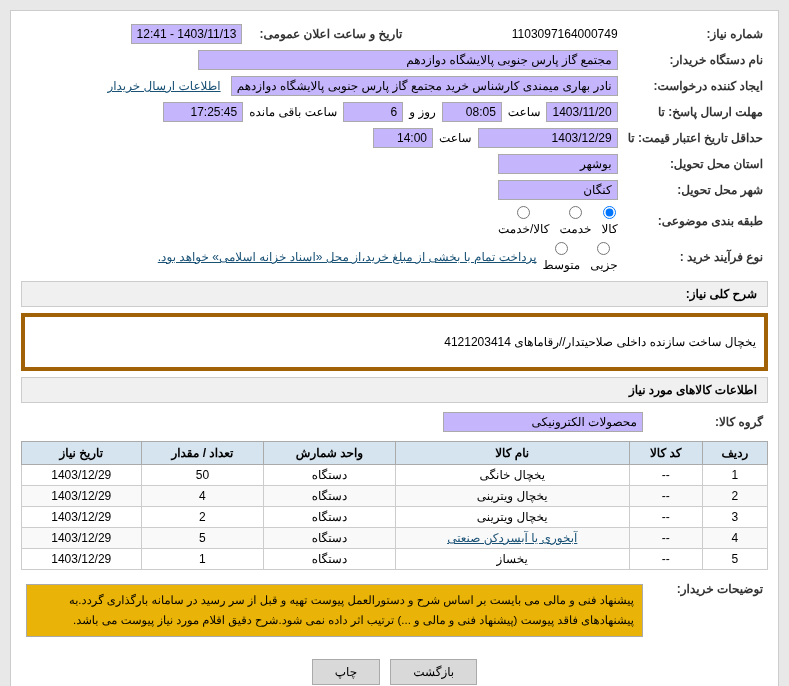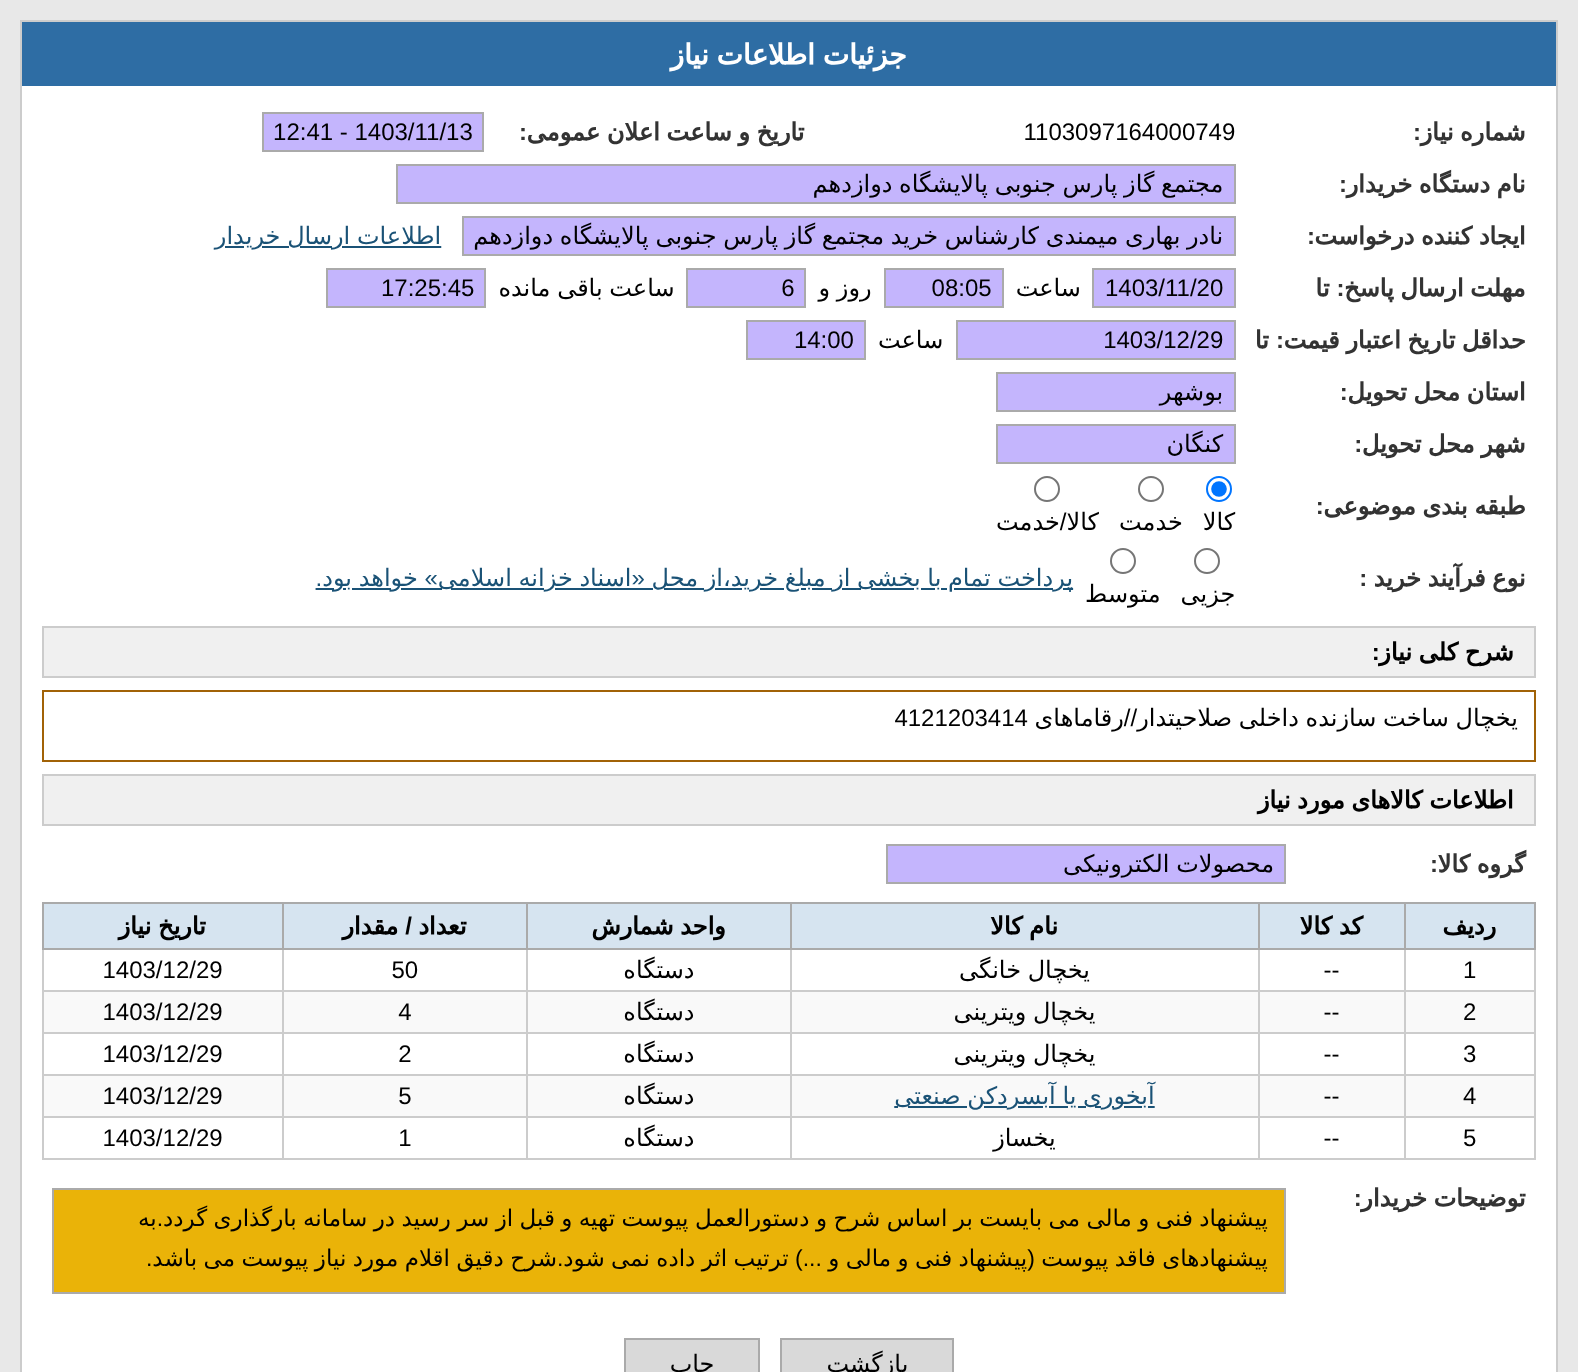--- a/index.html
+++ b/index.html
@@ -74,22 +74,22 @@
     }
     .section-title {
       background: #f0f0f0;
       border: 1px solid #ccc;
       padding: 5px 10px;
       font-weight: bold;
       margin: 6px 0;
       text-align: right;
     }
     .goods-desc-box {
-      border: 1px solid #a16207;
-      padding: 6px 8px;
+      border: 4px solid #a16207;
+      padding: 18px 8px;
       margin: 5px 0;
       min-height: 36px;
       text-align: right;
       background: #fff;
     }
     .data-table {
       width: 100%;
       border-collapse: collapse;
       margin: 6px 0;
     }
@@ -168,21 +168,20 @@
     }
     .highlight-link {
       color: #1155cc;
       text-decoration: underline;
     }
   </style>
 </head>
 <body>
 
 <div class="container">
-  <div class="header">جزئیات اطلاعات نیاز</div>
   <div class="content">
     <table class="info-table">
       <tbody>
           <tr>
         <td class="label-cell">شماره نیاز:</td>
         <td class="value-cell">1103097164000749</td>
         <td class="label-cell" style="width:160px;">تاریخ و ساعت اعلان عمومی:</td>
         <td class="value-cell">
           <span class="input-box">1403/11/13 - 12:41</span>
         </td>

